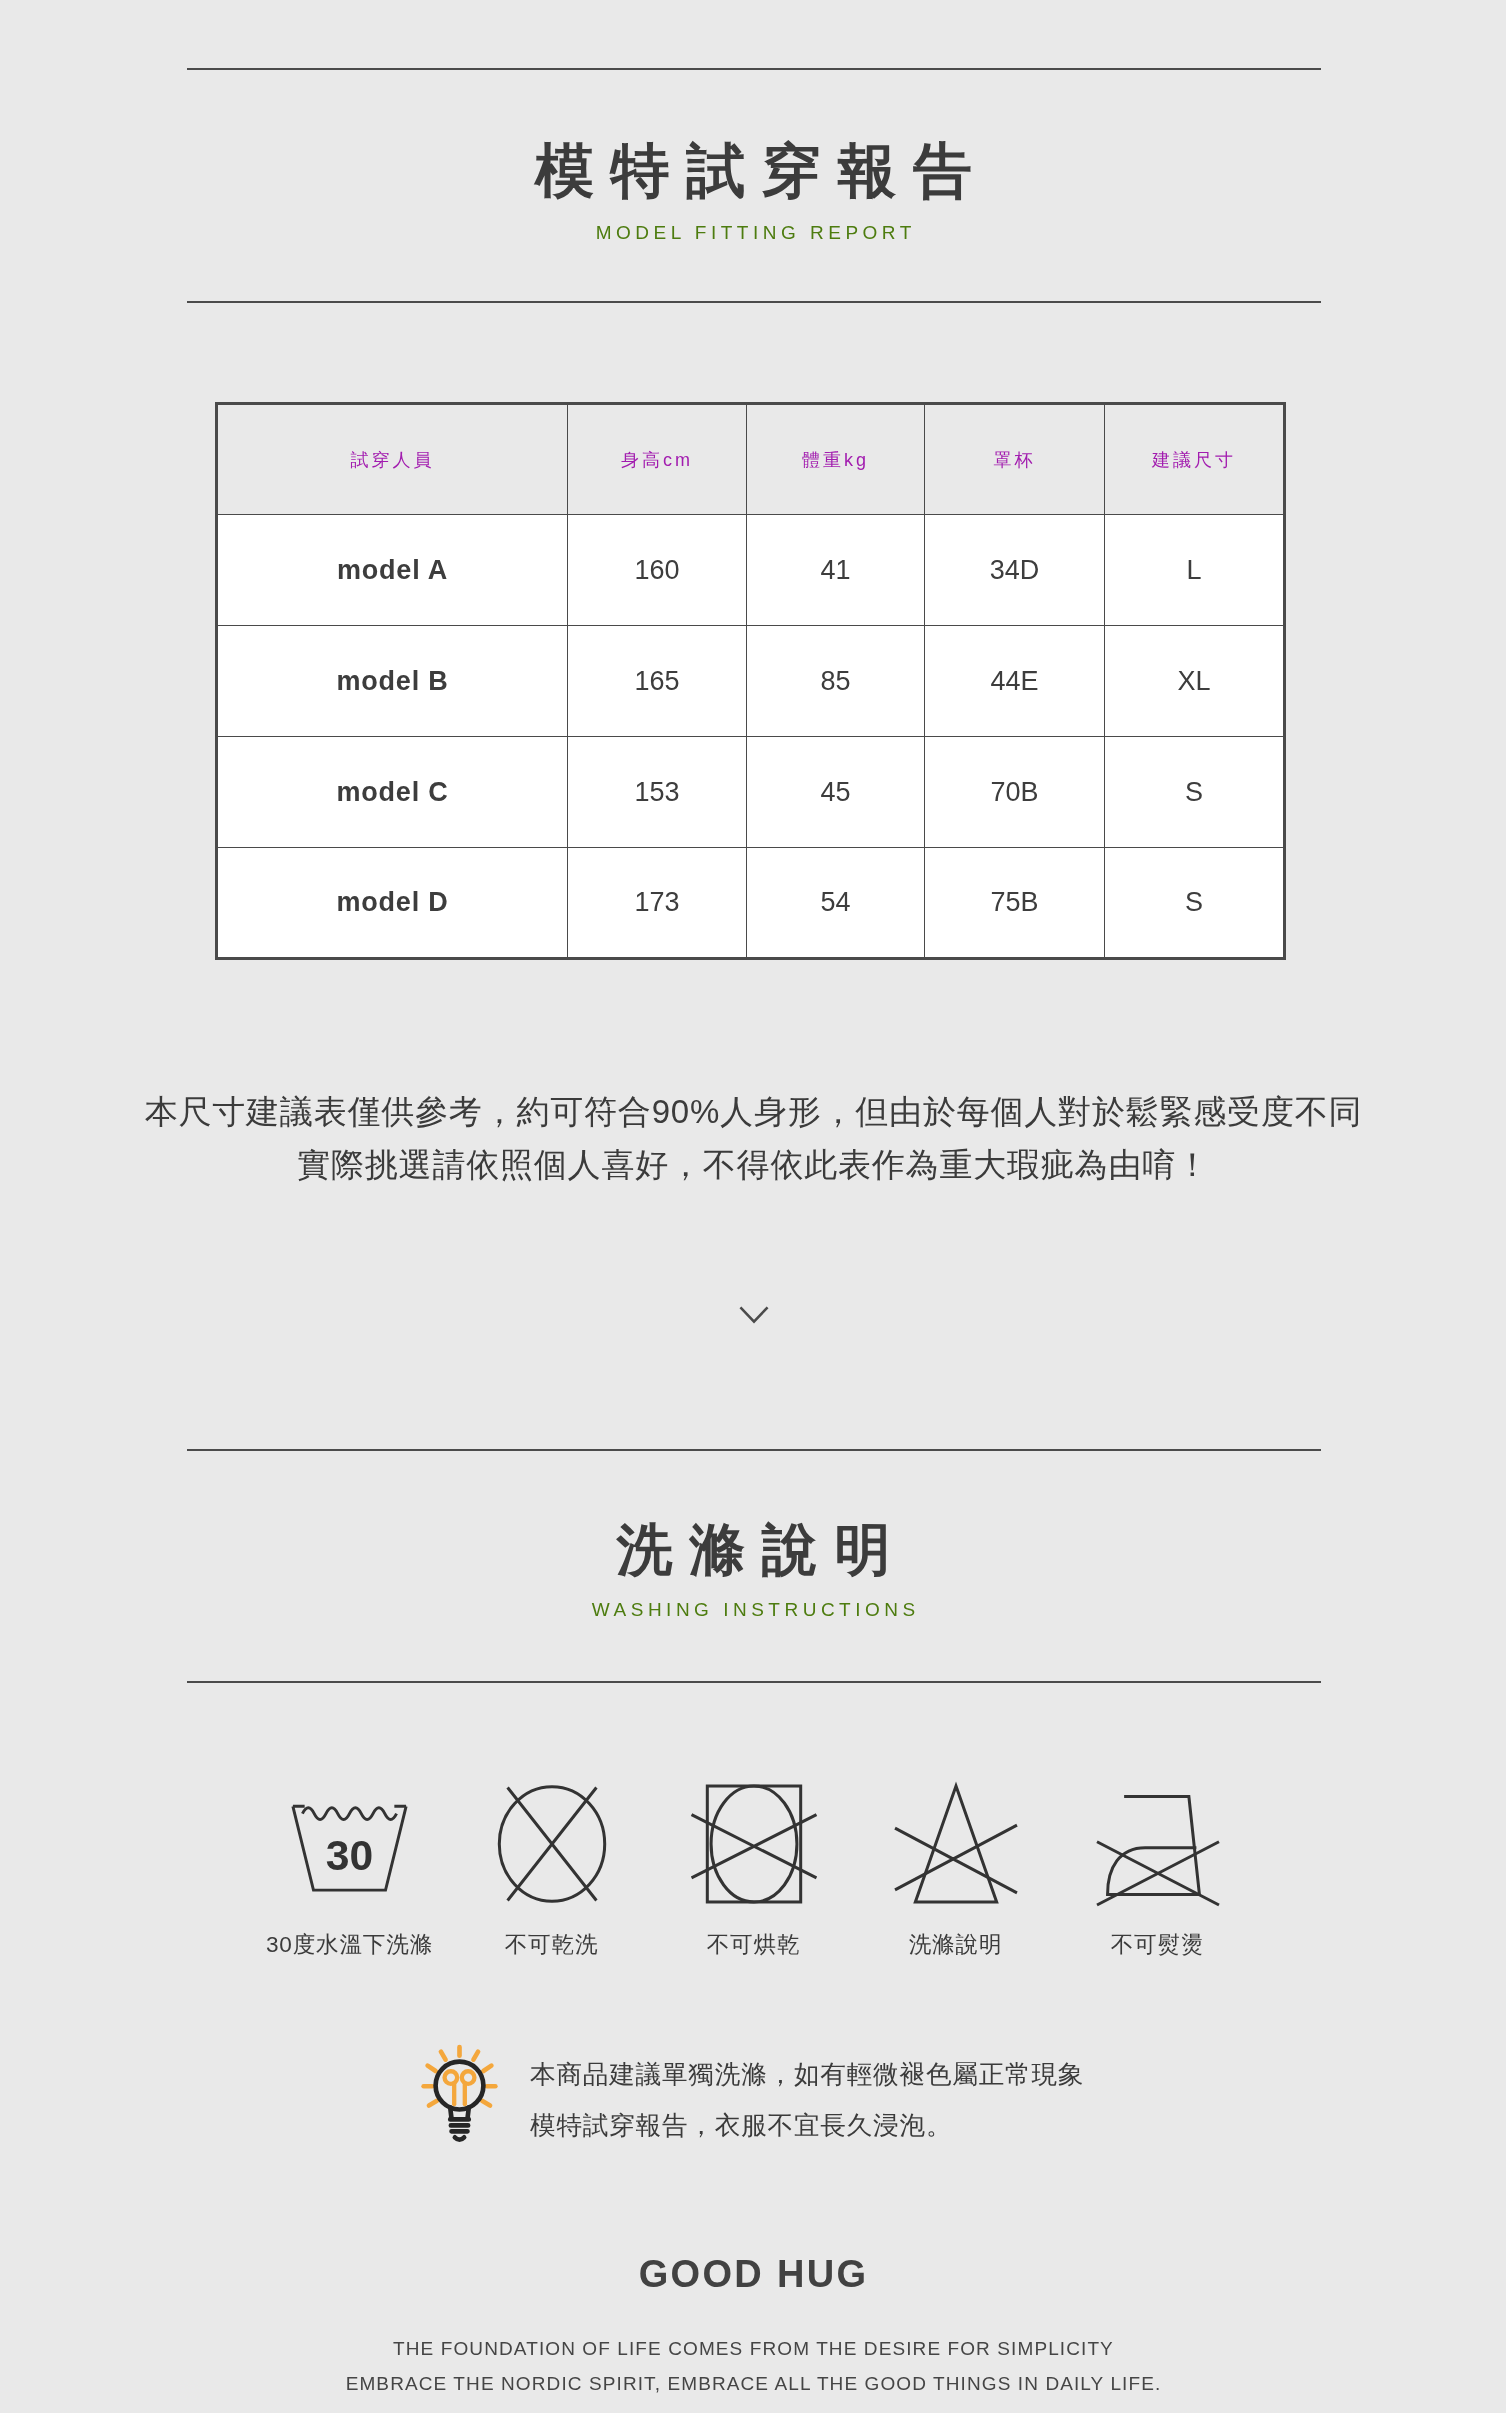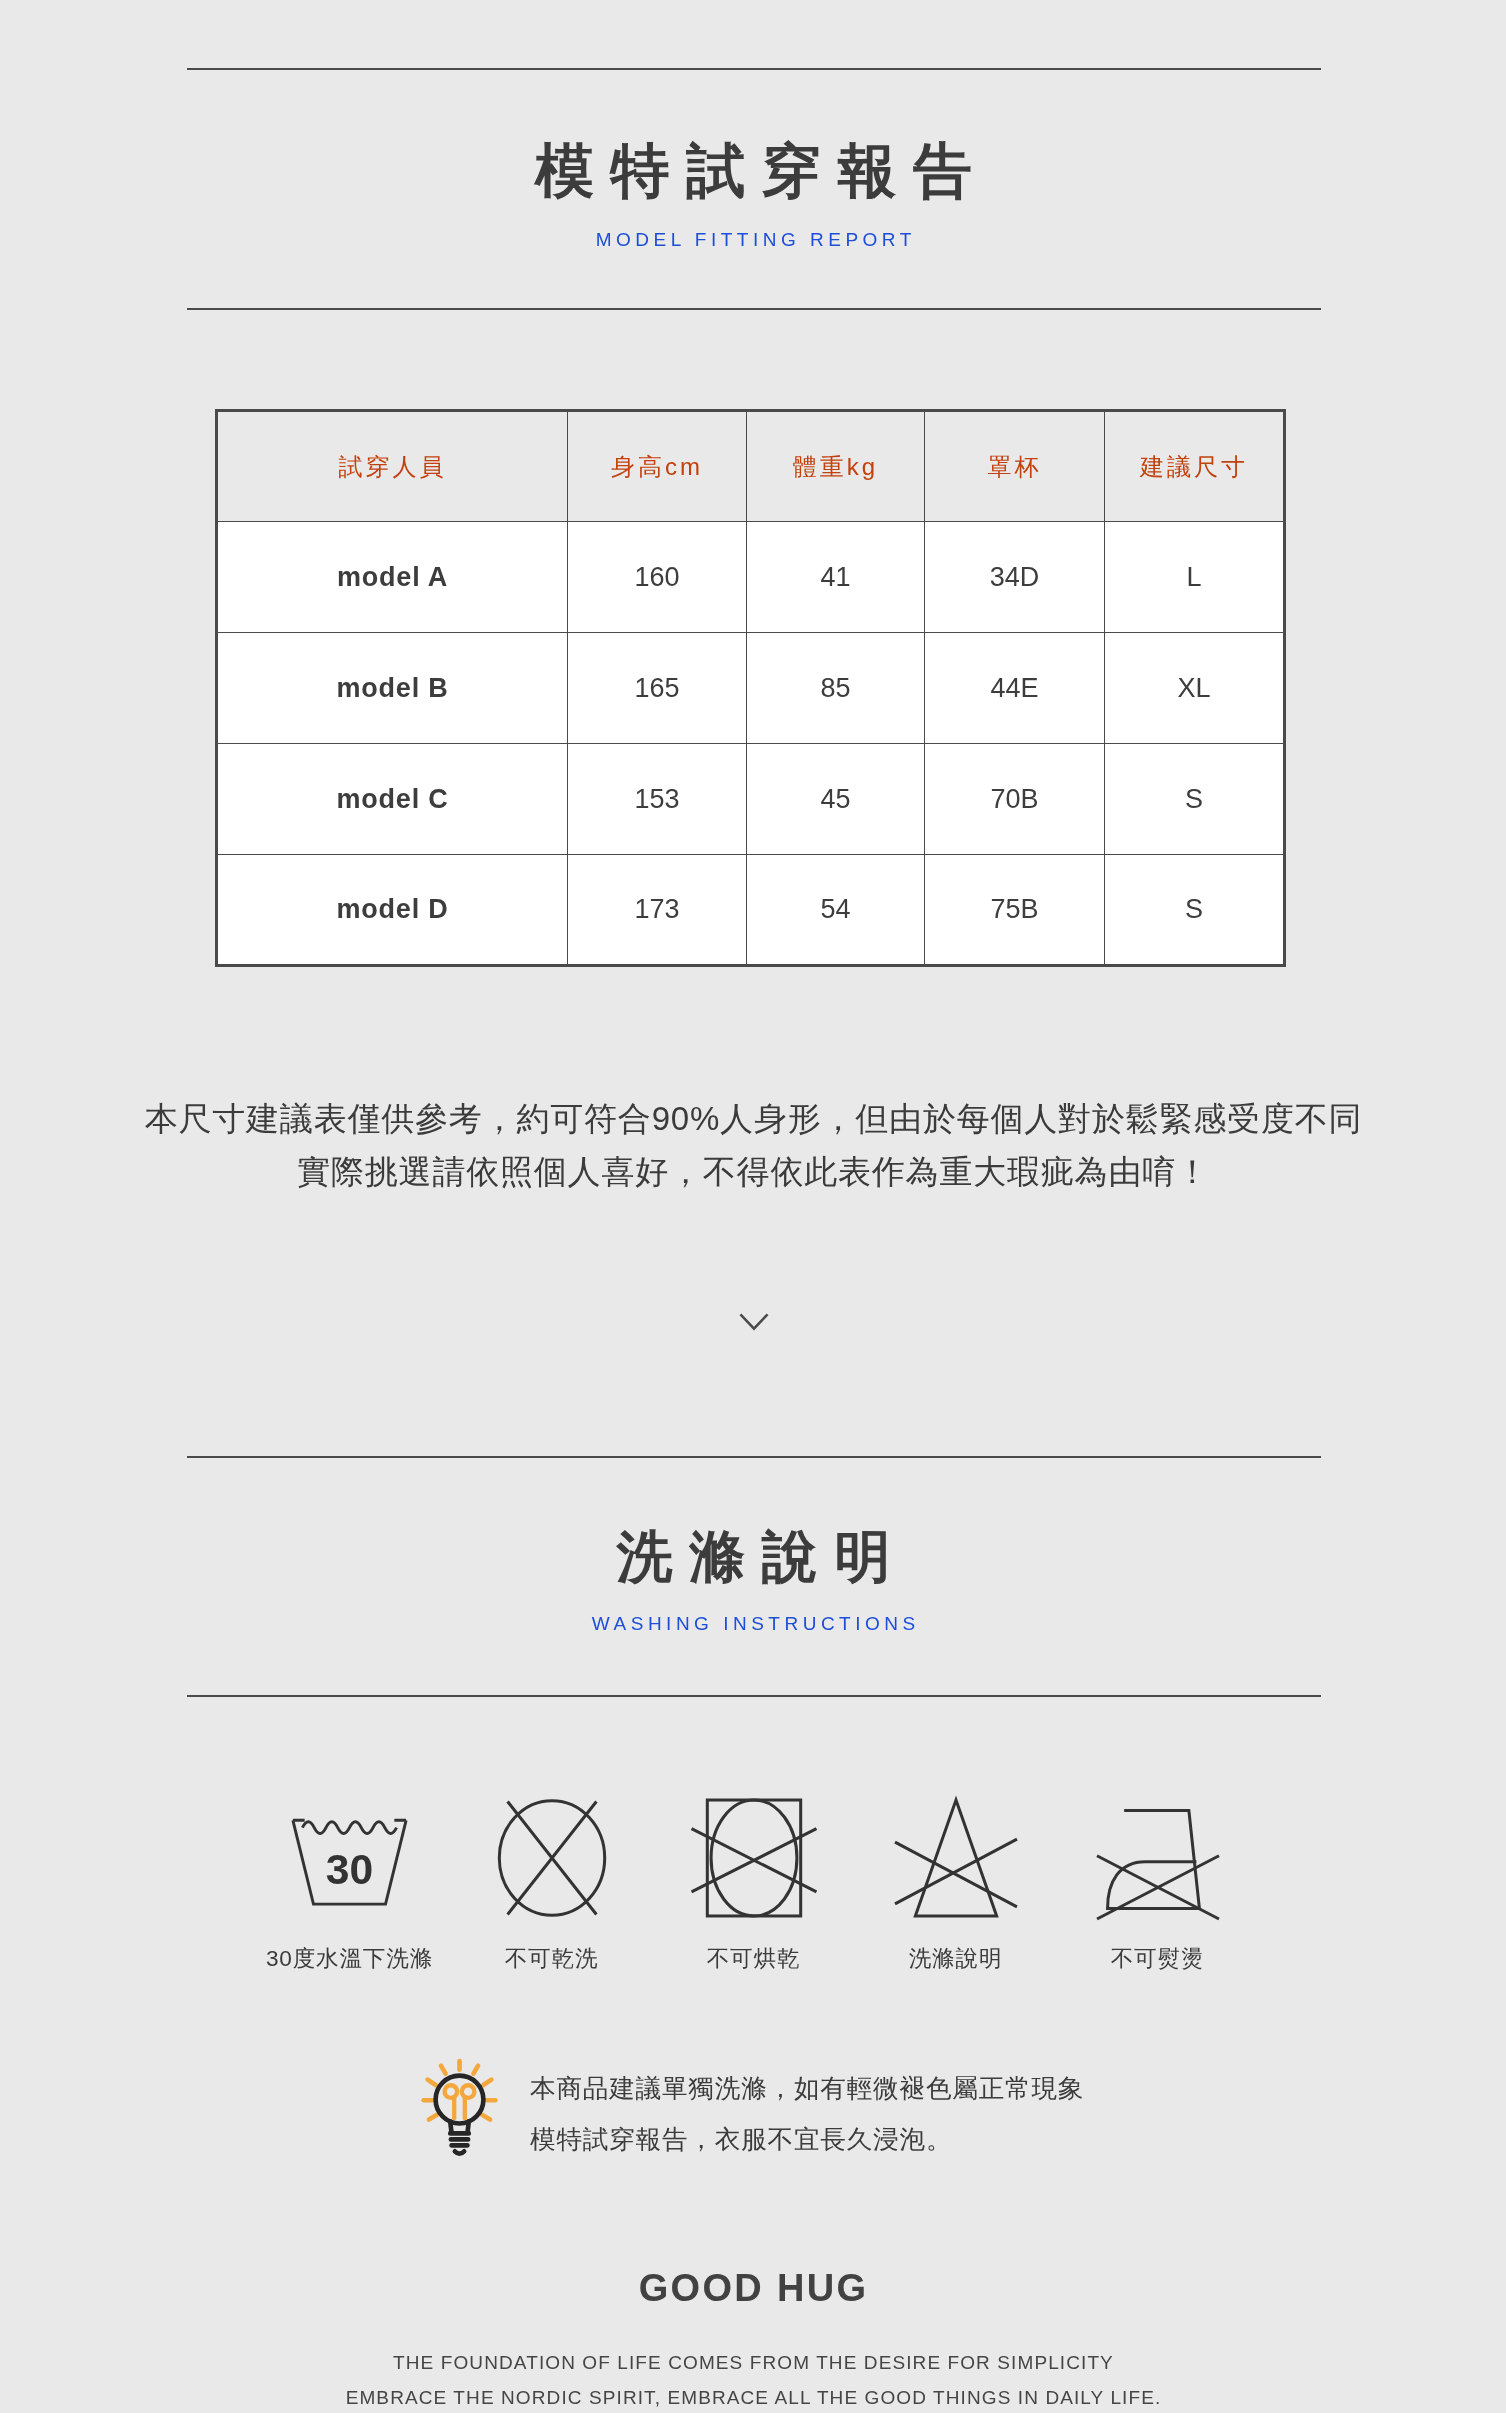--- a/index.html
+++ b/index.html
@@ -30,22 +30,22 @@
     text-indent: 16.6px;
     color: #3c3c3c;
     line-height: 1.1;
   }
   .title-1 { margin-top: 69px; }
   .title-2 { margin-top: 68px; font-size: 56px; }
   .section-sub {
     font-size: 19px;
     letter-spacing: 4.5px;
     text-indent: 4.5px;
-    color: #1d4ed8;
-    margin-top: 25px;
+    color: #4d7c0f;
+    margin-top: 18px;
   }
   
   table.fit-table {
     border-collapse: collapse;
     table-layout: fixed;
     width: 1057px;
     margin-left: 215px;
     margin-top: 99px;
     border: 3px solid #4a4a4a;
   }
@@ -54,23 +54,23 @@
   .fit-table col.c3 { width: 178px; }
   .fit-table col.c4 { width: 180px; }
   .fit-table th, .fit-table td {
     border: 1.5px solid #4a4a4a;
     text-align: center;
     vertical-align: middle;
   }
   .fit-table th {
     height: 111px;
     font-weight: 400;
-    font-size: 24px;
+    font-size: 18px;
     letter-spacing: 3px;
-    color: #c2410c;
+    color: #a21caf;
     background: transparent;
   }
   .fit-table td {
     height: 111px;
     font-size: 27px;
     background: #ffffff;
     color: #3d3d3d;
   }
   .fit-table td.model-name { font-weight: 700; font-size: 27px; letter-spacing: 0.8px; }
   

